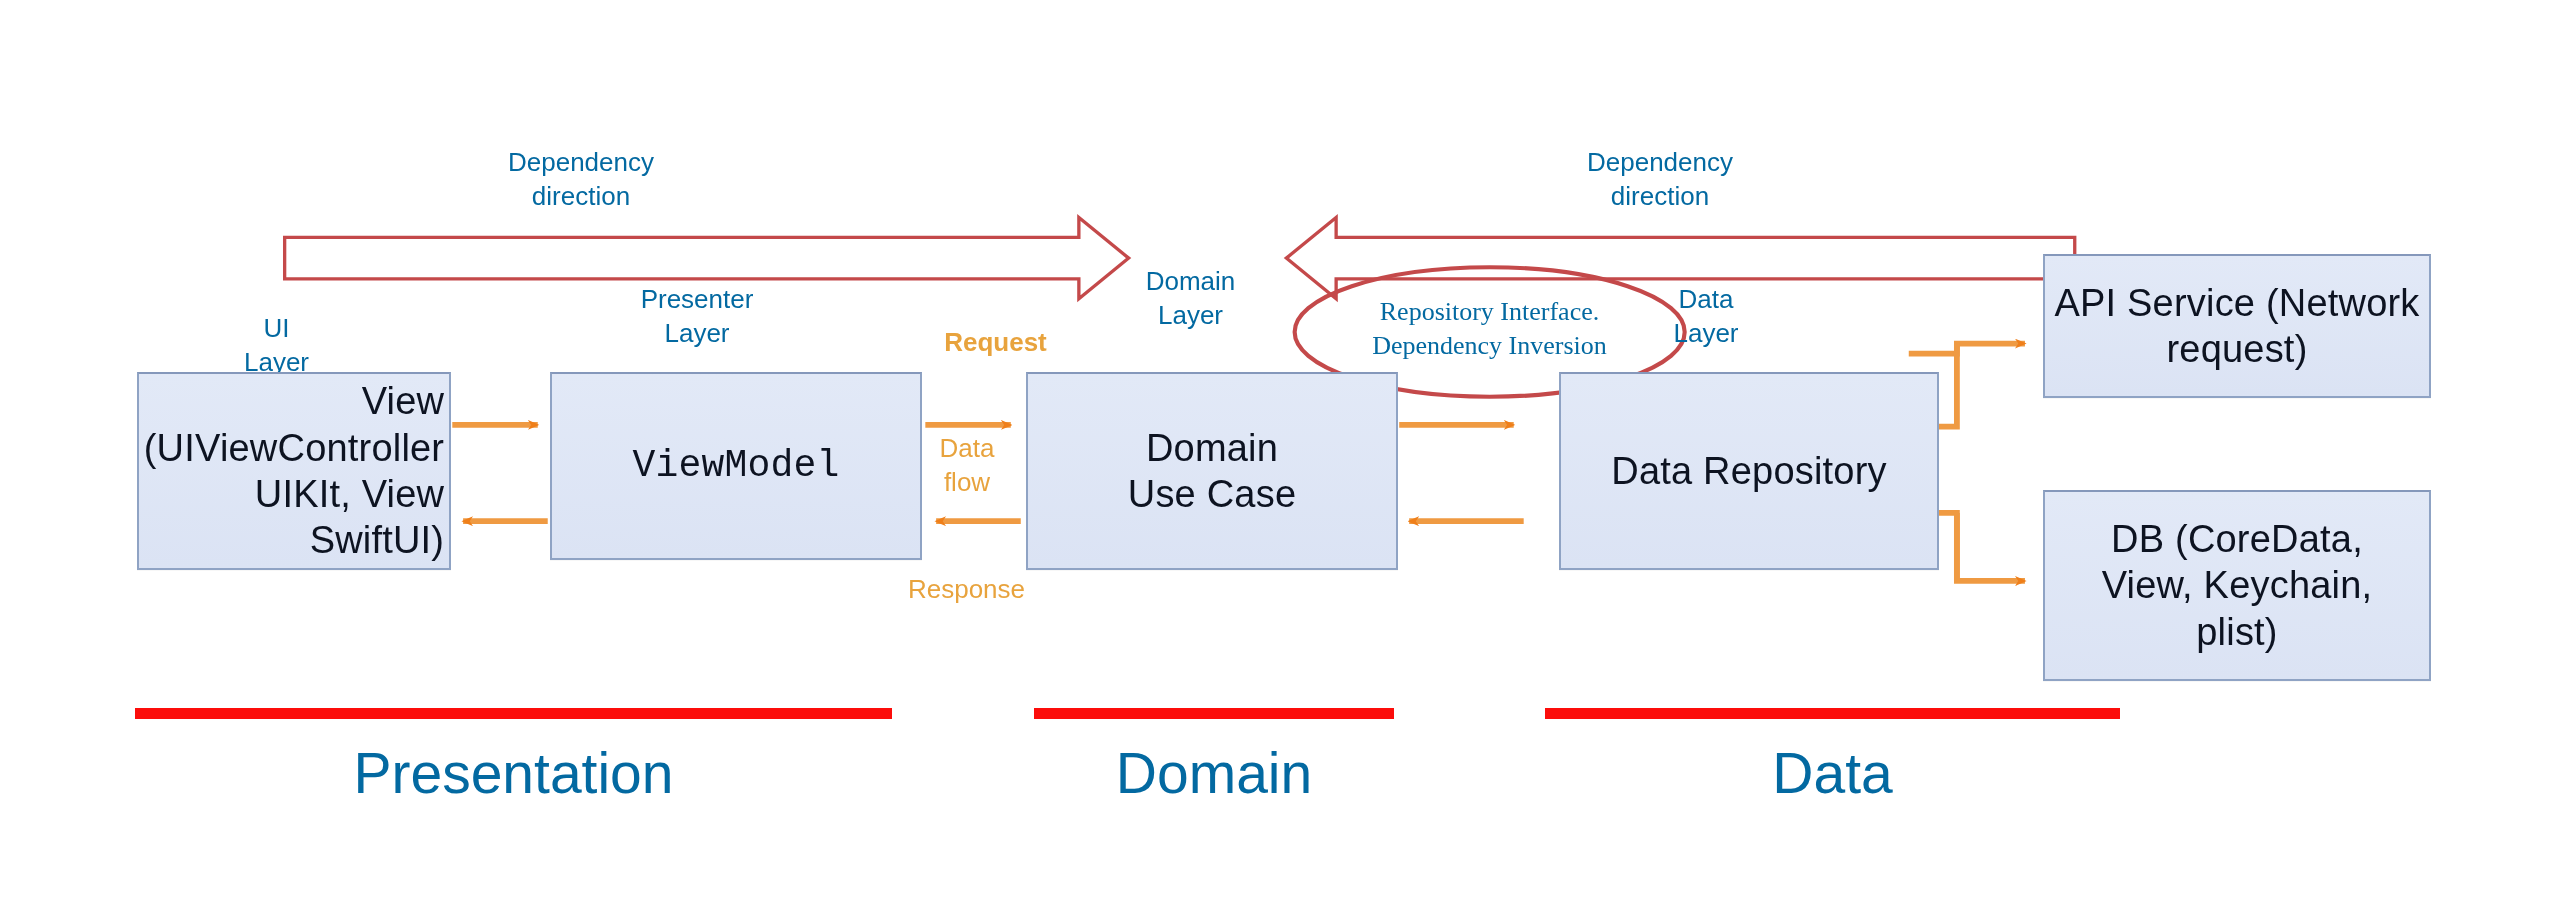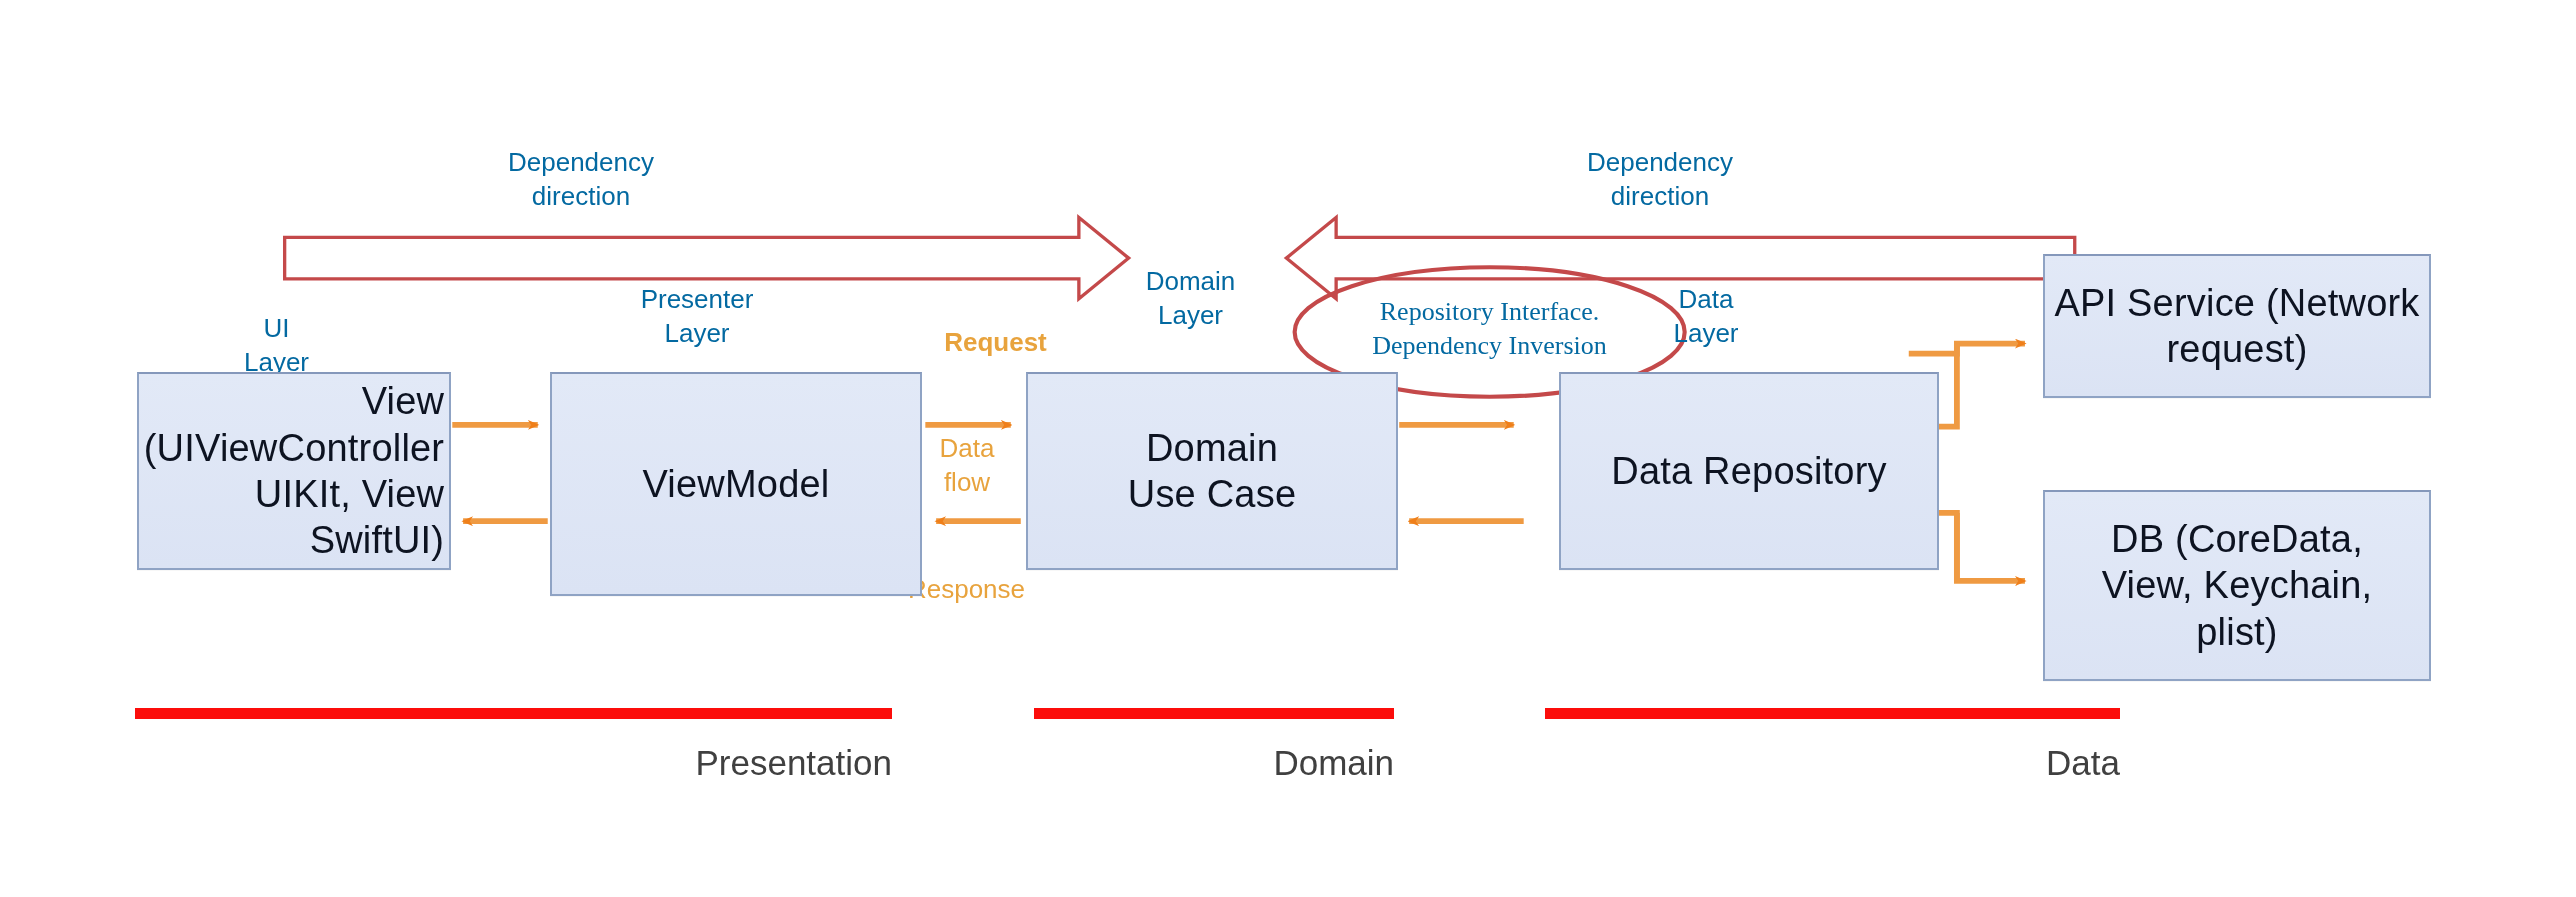--- a/index.html
+++ b/index.html
@@ -60,23 +60,23 @@
   }
 
   
   .section-bar {
     position: absolute;
     background: #fc0d0b;
     height: 10.8px;
   }
   .section-title {
     position: absolute;
-    color: #404040;
-    font-size: 35px;
-    text-align: right;
+    color: #0369a1;
+    font-size: 57px;
+    text-align: center;
     line-height: 1;
     white-space: nowrap;
   }
 
   svg.overlay {
     position: absolute;
     left: 0; top: 0;
     width: 2576px;
     height: 898px;
     pointer-events: none;
@@ -155,21 +155,21 @@
 
   <div class="orange-label" style="left:871px; top:573px; width:191px;">Response</div>
 
   <div class="node" style="left:137px; top:372px; width:314px; height:198px;text-align:right;">
     <span class="txt">View
 (UIViewController
 UIKIt, View
 SwiftUI)</span>
   </div>
 
-  <div class="node" style="left:550px; top:372px; width:372px; height:224px;">
+  <div class="node" style="left:550px; top:372px; width:372px; height:188px;font-family:Liberation Mono, monospace;">
     <span class="txt">ViewModel</span>
   </div>
 
   <div class="node" style="left:1026px; top:372px; width:372px; height:198px;">
     <span class="txt">Domain
 Use Case</span>
   </div>
 
   <div class="node" style="left:1559px; top:372px; width:380px; height:198px;">
     <span class="txt">Data Repository</span>

